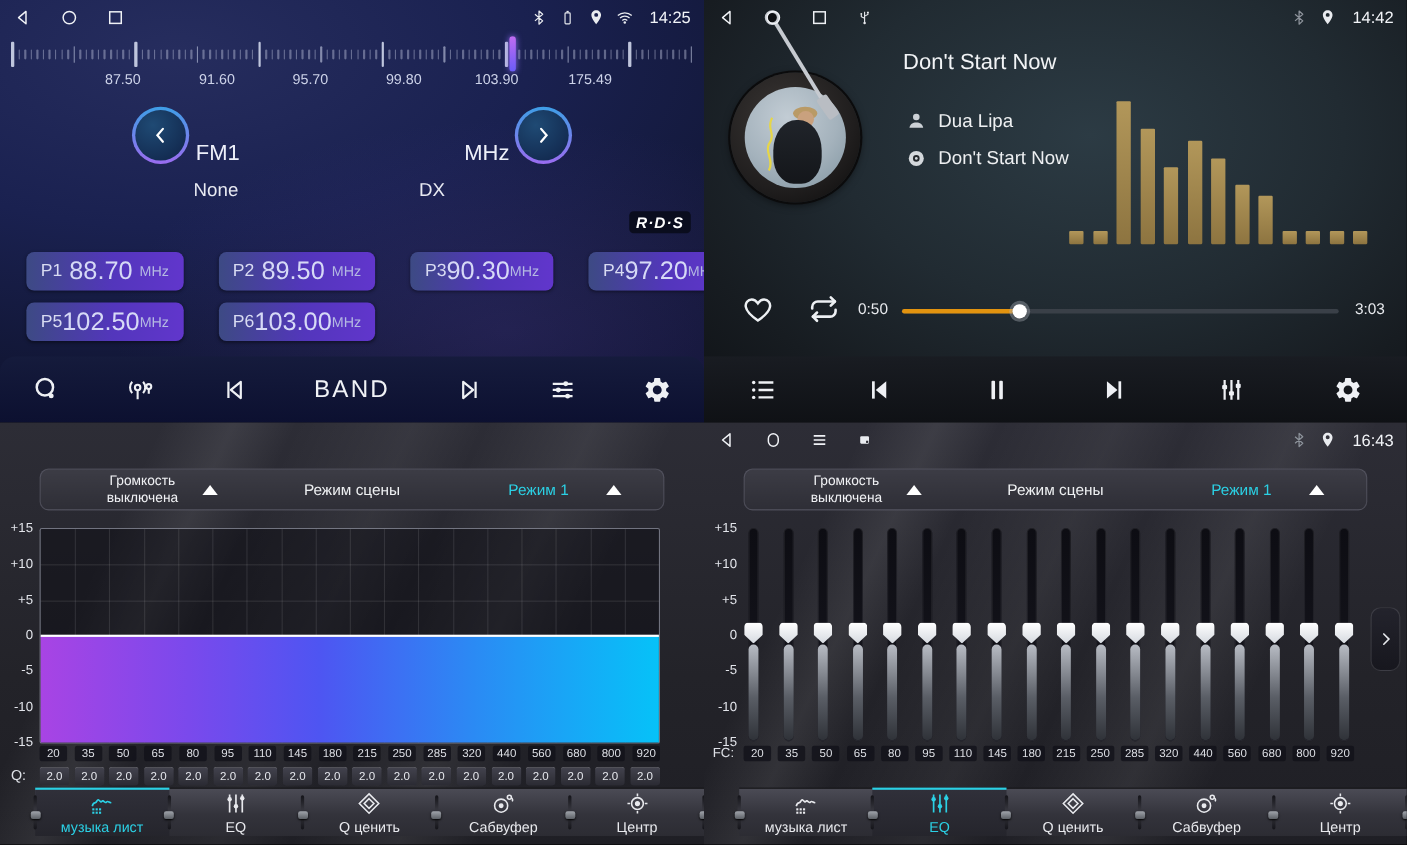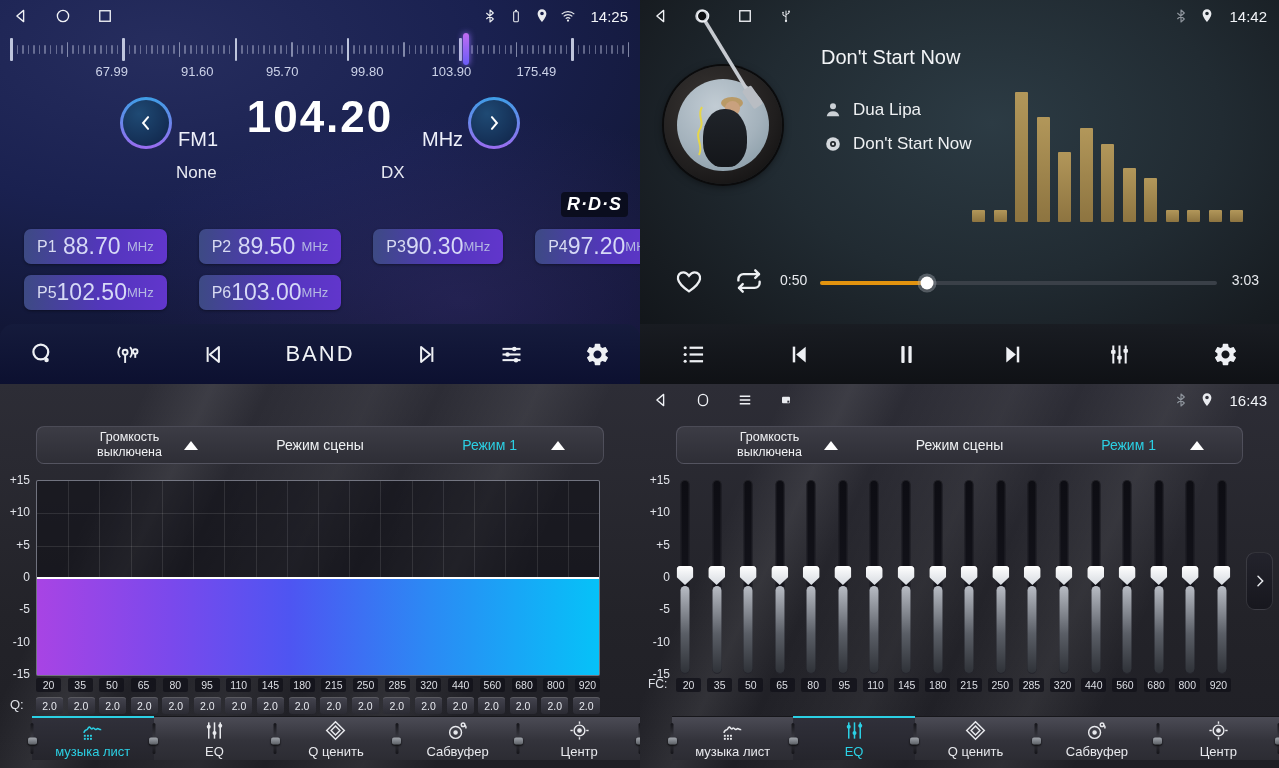--- a/index.html
+++ b/index.html
@@ -39,21 +39,21 @@
   .tunebtn{position:absolute;width:52px;height:52px;border-radius:50%;padding:3px;
     background:linear-gradient(180deg,#3e9ee6,#9a6cf0);}
   .tunebtn .inner{width:100%;height:100%;border-radius:50%;display:flex;align-items:center;justify-content:center;
     background:radial-gradient(circle at 35% 30%, #1f4a74, #132c52 75%);}
   .tunebtn svg{width:20px;height:20px;color:#fff;}
   .band-lbl{position:absolute;left:178px;top:128px;font-size:20px;color:#eef0fa;}
   .freq-big{position:absolute;left:0;right:0;top:92px;text-align:center;font-size:44px;font-weight:bold;letter-spacing:2px;color:#fff;}
   .unit-lbl{position:absolute;left:422px;top:128px;font-size:20px;color:#eef0fa;}
   .sub-lbl{position:absolute;top:163px;font-size:17px;color:#e8eaf2;}
   .rds{position:absolute;right:12px;top:192px;padding:2px 6px;border-radius:4px;background:rgba(8,10,24,.85);
-    font-size:18px;font-weight:bold;font-style:italic;letter-spacing:1px;color:#fff;}
+    font-size:14px;font-weight:bold;font-style:italic;letter-spacing:1px;color:#fff;}
   .preset-grid{position:absolute;left:24px;right:24px;top:229px;display:grid;grid-template-columns:repeat(4,1fr);gap:11px 32px;}
   .preset{height:35px;border-radius:7px;display:flex;align-items:center;justify-content:space-between;padding:0 13px;
     background:linear-gradient(90deg,#3d4a84 0%,#5336bc 55%,#6136cc 100%);box-shadow:0 1px 3px rgba(0,0,0,.4);}
   .p-id{font-size:16px;color:#d8dbf2;}
   .p-freq{font-size:23px;color:#d6d9f6;}
   .p-unit{font-size:13px;color:#b4b9e2;}
   .toolbar{position:absolute;left:0;right:0;bottom:0;height:60px;display:flex;align-items:center;justify-content:space-around;z-index:4;}
   .tl .toolbar{background:linear-gradient(#151b3cee,#0c1030f8);border-radius:14px 14px 0 0;}
   .tr .toolbar{background:linear-gradient(#191c22f2,#0f1115fa);}
   .tbtn{background:none;border:none;padding:0;display:flex;align-items:center;justify-content:center;color:#eef0f4;cursor:pointer;}
@@ -298,21 +298,21 @@
           <div class="tick"></div>
           <div class="tick"></div>
           <div class="tick"></div>
           <div class="tick"></div>
           <div class="tick"></div>
           <div class="tick t-mid"></div>
         </div>
       <div class="tpointer"></div>
     </div>
     <div class="tlabels">
-        <span class="scale-label" style="left: 16.4%;">67.99</span>
+        <span class="scale-label" style="left: 16.4%;">87.50</span>
         <span class="scale-label" style="left: 30.2%;">91.60</span>
         <span class="scale-label" style="left: 43.9%;">95.70</span>
         <span class="scale-label" style="left: 57.6%;">99.80</span>
         <span class="scale-label" style="left: 71.2%;">103.90</span>
         <span class="scale-label" style="left: 84.9%;">175.49</span>
       </div>
 
     <div class="freq-area">
       <div class="tunebtn" style="left:120px;top:7px;">
         <div class="inner">
@@ -323,21 +323,20 @@
       </div>
       <div class="tunebtn" style="left:468px;top:7px;">
         <div class="inner">
             <svg viewBox="0 0 24 24">
               <path d="M9.5 5 L15.5 12 L9.5 19" fill="none" stroke="currentColor" stroke-width="2.4" stroke-linecap="round"></path>
             </svg>
           </div>
       </div>
     </div>
     <span class="band-lbl">FM1</span>
-    <div class="freq-big">104.20</div>
     <span class="unit-lbl">MHz</span>
     <span class="sub-lbl" style="left:176px;">None</span>
     <span class="sub-lbl" style="left:381px;">DX</span>
     <span class="rds">R·D·S</span>
 
     <div class="preset-grid">
         <div class="preset">
           <span class="p-id">P1</span>
           <span class="p-freq">88.70</span>
           <span class="p-unit">MHz</span>

